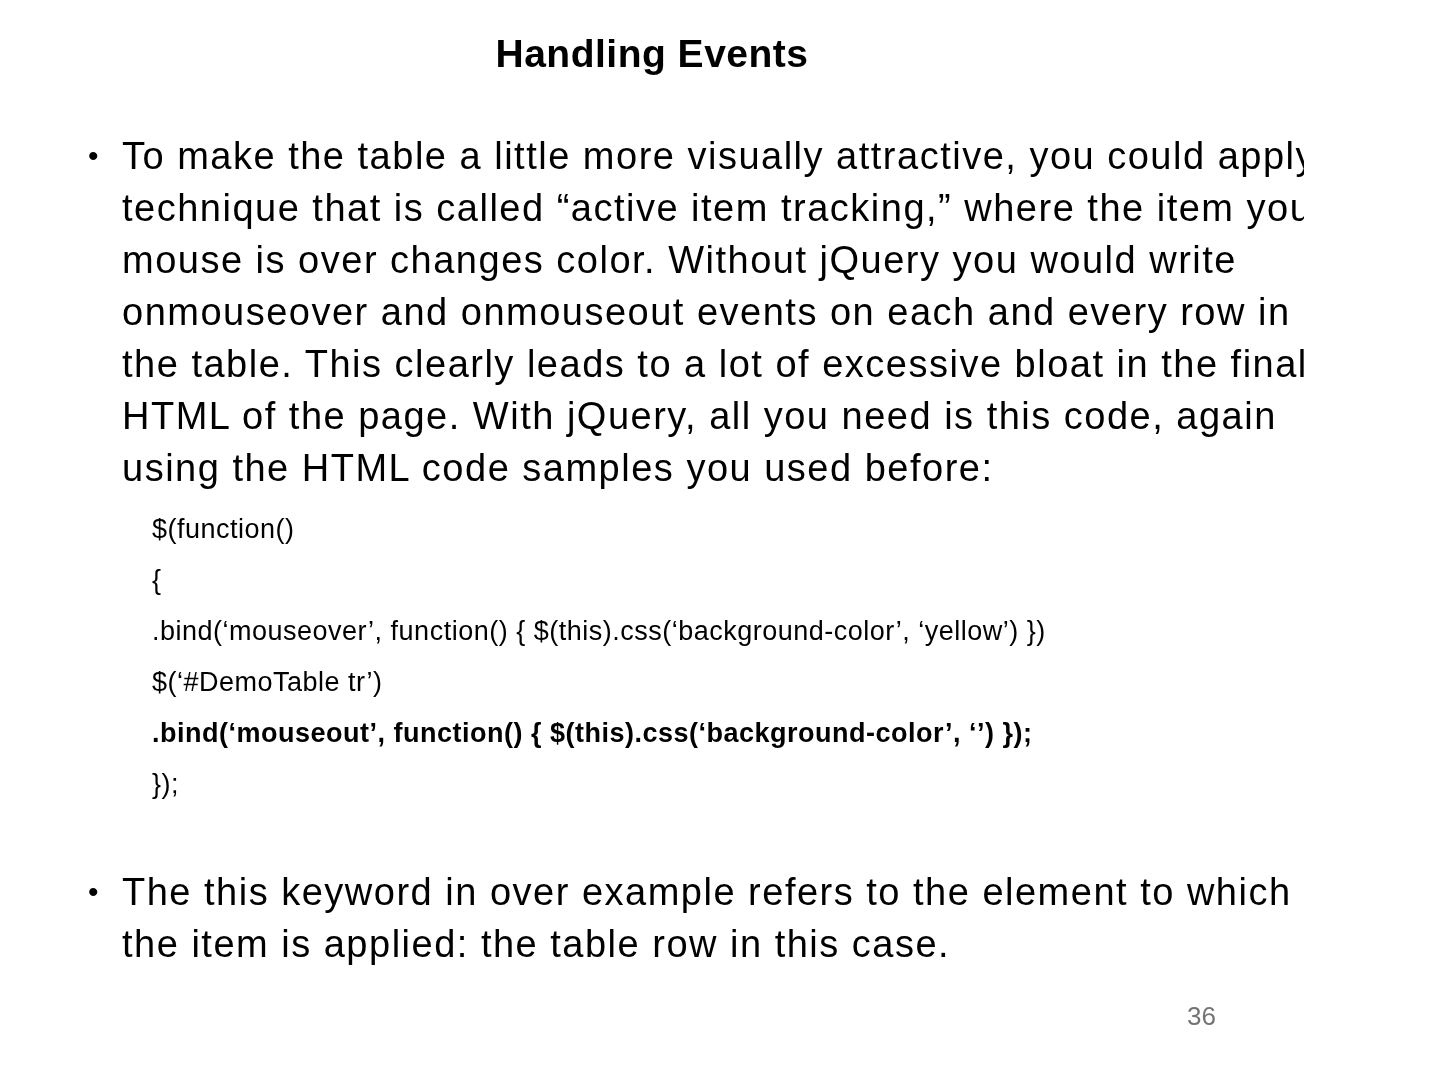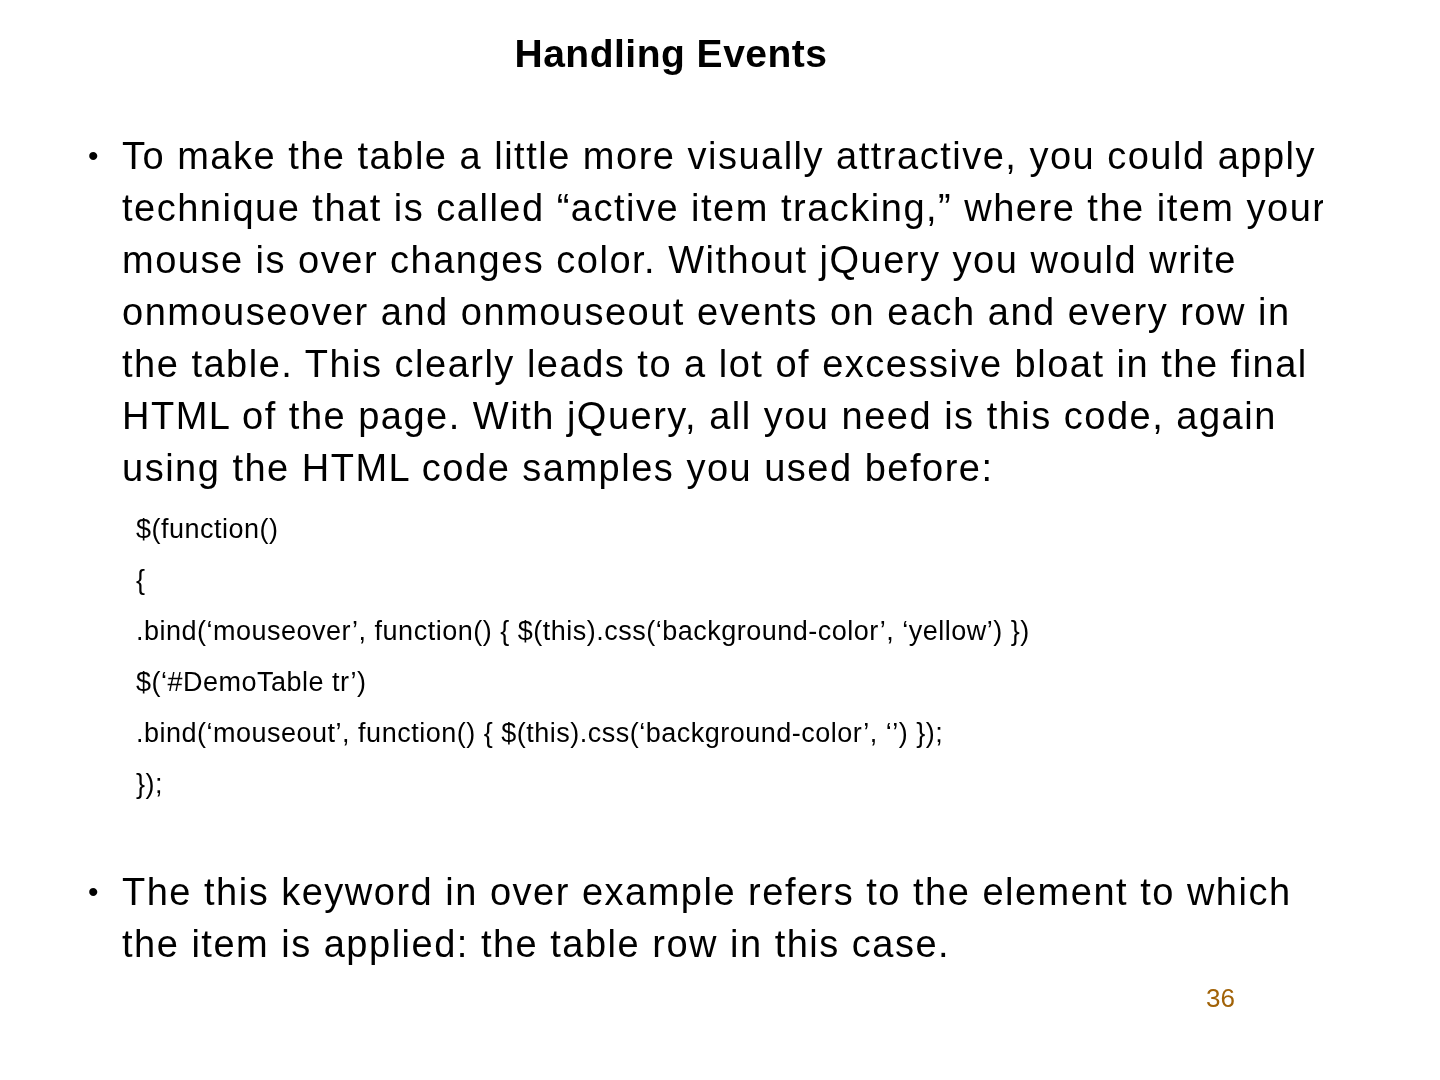--- a/index.html
+++ b/index.html
@@ -8,21 +8,20 @@
     background: #ffffff;
   }
   .slide {
     position: relative;
     width: 1304px;
     height: 1080px;
     background: #ffffff;
     color: #000000;
     font-family: "Liberation Sans", sans-serif;
     overflow: hidden;
-    padding-left: 19px;
   }
   .title {
     margin: 0;
     padding-top: 32px;
     text-align: center;
     font-size: 39px;
     font-weight: bold;
     letter-spacing: 0.5px;
   }
   .content {
@@ -42,41 +41,41 @@
     line-height: 52px;
   }
   .bullet-text {
     margin: 0;
     width: 1236px;
     font-size: 38px;
     line-height: 52px;
     letter-spacing: 1.5px;
   }
   .code-block {
-    margin-left: 48px;
+    margin-left: 64px;
     margin-top: 10px;
   }
   .code-line {
     font-size: 27px;
     line-height: 51px;
     letter-spacing: 0.5px;
     white-space: nowrap;
   }
   .code-line.bold {
-    font-weight: normal;
+    font-weight: bold;
   }
   .bullet-item-2 {
     margin-top: 56px;
   }
   .page-number {
     position: absolute;
     right: 88px;
-    bottom: 66px;
+    bottom: 48px;
     font-size: 26px;
-    color: #a16207;
+    color: #737373;
   }
 </style>
 </head>
 <body>
 
 <div class="slide">
 
   <h1 class="title">Handling Events</h1>
 
   <div class="content">

